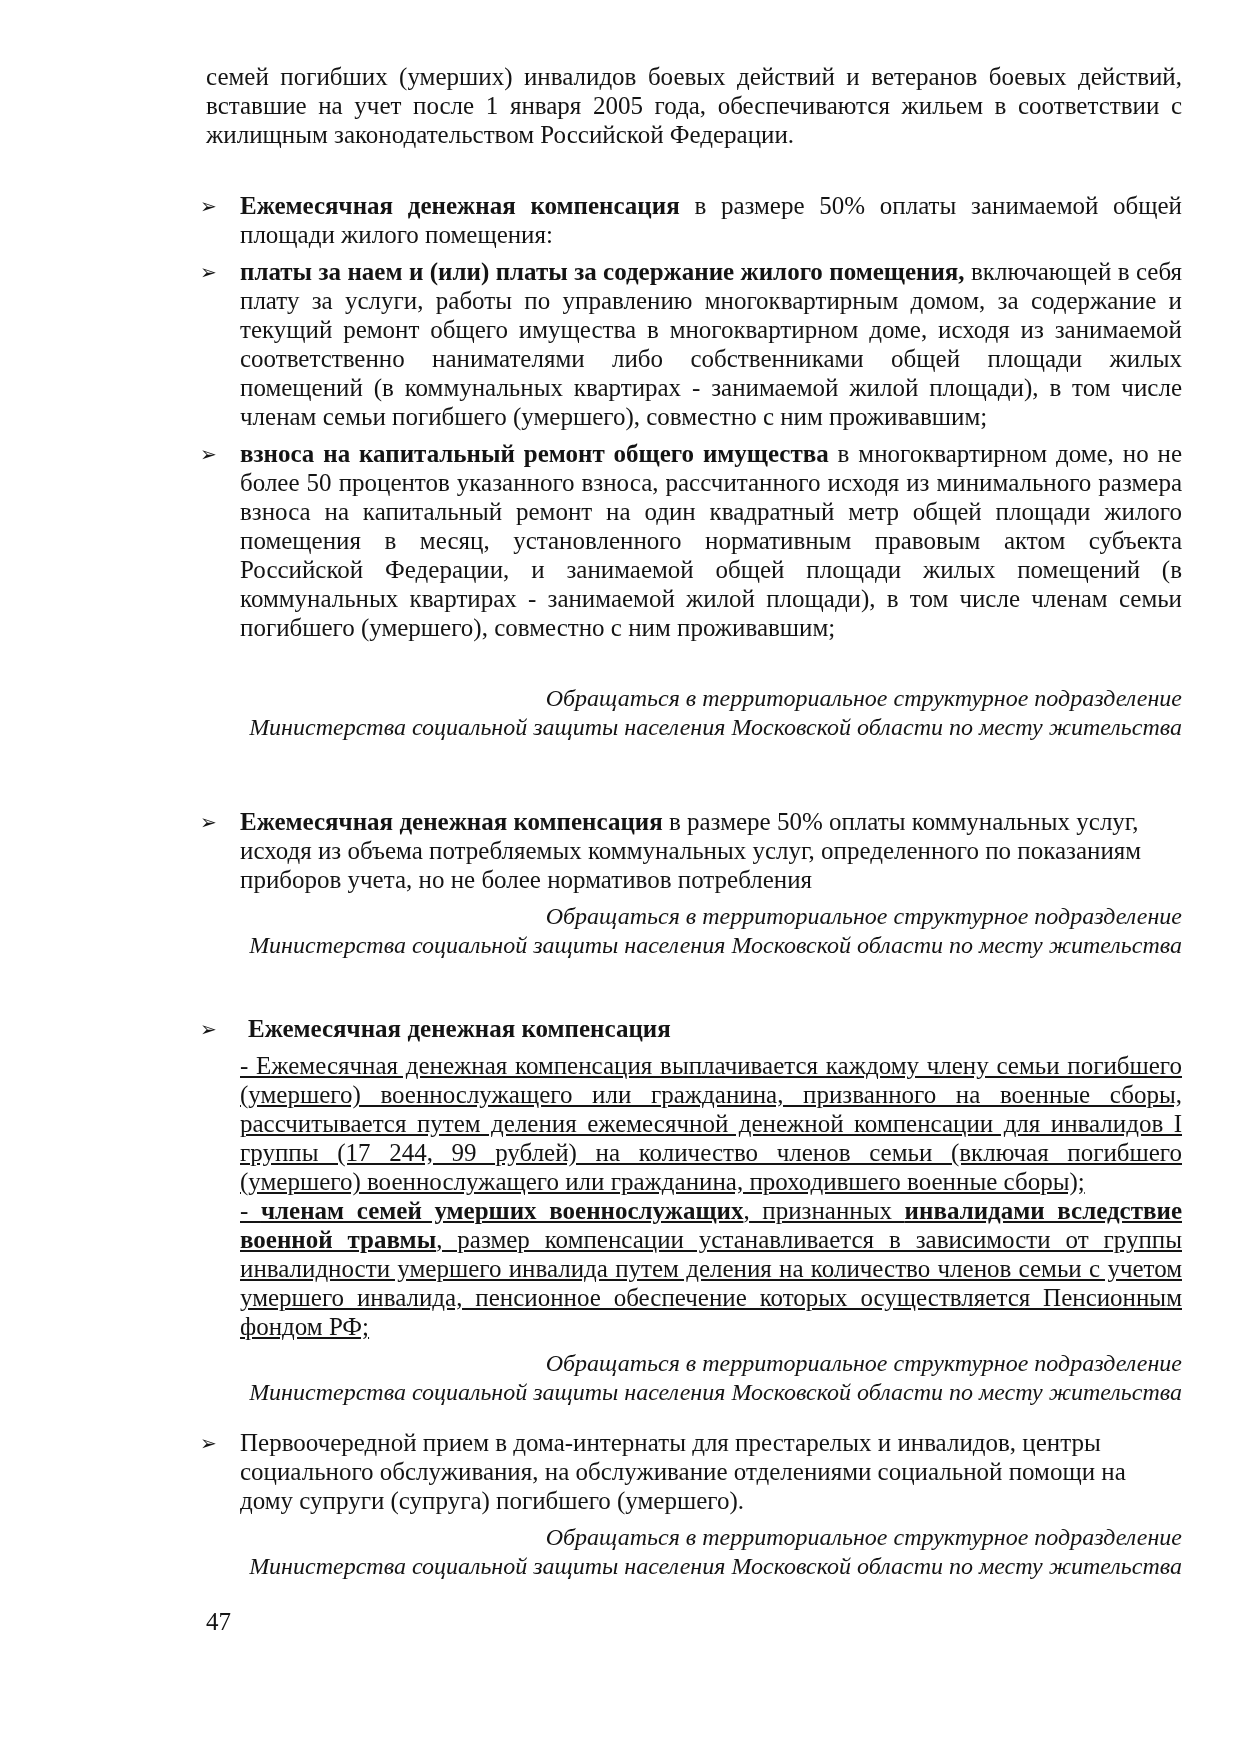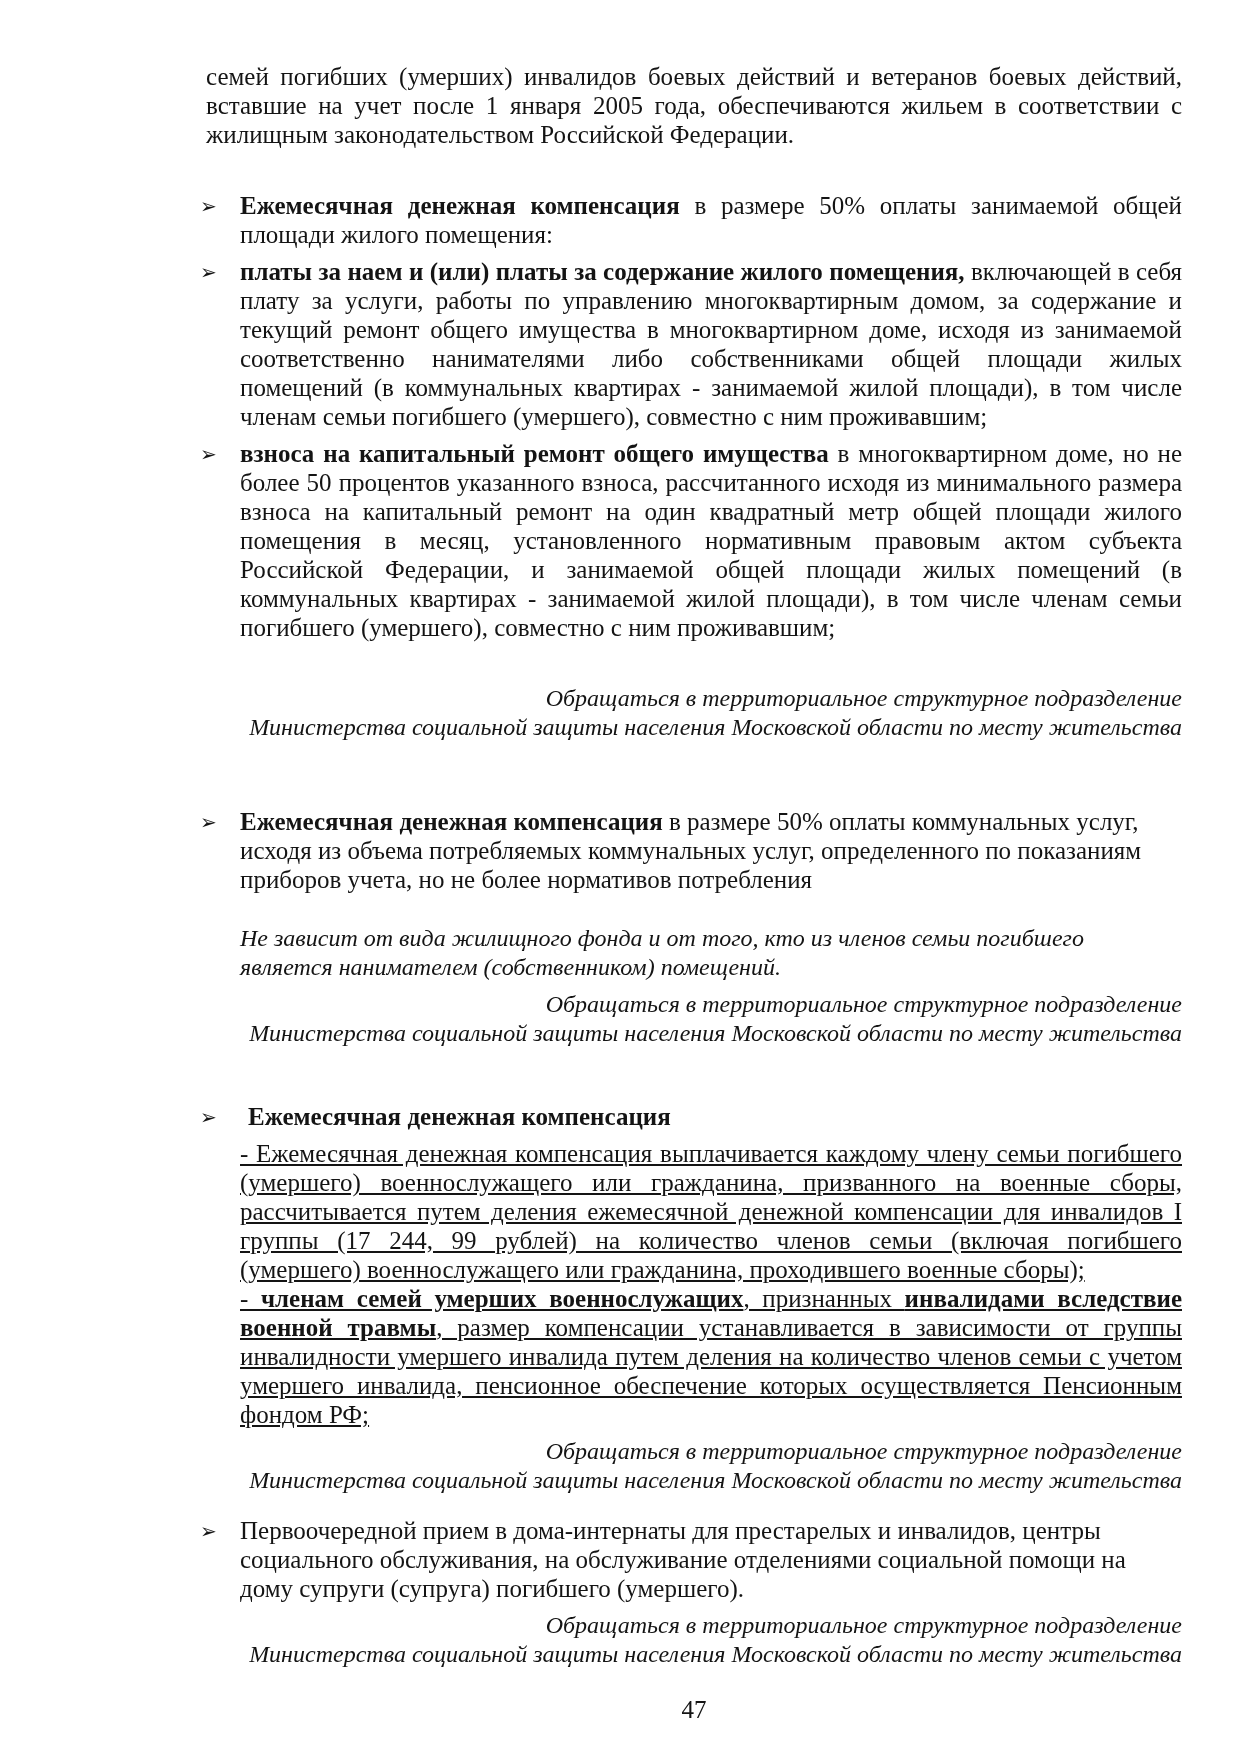--- a/index.html
+++ b/index.html
@@ -33,21 +33,21 @@
     line-height:29px;
   }
   .note {
     font-style:italic;
     font-size:24px;
     padding-left:34px;
     line-height:29px;
   }
   .note-line { display:block; }
   .sub { margin:0;text-decoration:underline; }
-  .pageno { text-align:center; }
+  .pageno { text-align:left; }
   
   .mt21 { margin-top:21px; }
   .mt26 { margin-top:26px; }
   .mt30 { margin-top:30px; }
   .mt42 { margin-top:42px; }
   .mt54 { margin-top:54px; }
   .mt65 { margin-top:65px; }
 </style>
 </head>
 <body>
@@ -71,24 +71,20 @@
 
   <div class="contact mt42">
     <span class="note-line">Обращаться в территориальное структурное подразделение</span>
     <span class="note-line">Министерства социальной защиты населения Московской области по месту жительства</span>
   </div>
 
   <div class="bullet left mt65">
     <span class="marker">➢</span><span class="bold">Ежемесячная денежная компенсация</span><span>  в размере 50% оплаты коммунальных услуг, исходя из объема потребляемых коммунальных услуг, определенного по показаниям приборов учета, но не более нормативов потребления</span>
   </div>
 
-  <div class="note mt30">
-    <span class="note-line">Не зависит от вида жилищного фонда и  от того, кто из членов семьи погибшего</span>
-    <span class="note-line">является нанимателем (собственником) помещений.</span>
-  </div>
 
   <div class="contact">
     <span class="note-line">Обращаться в территориальное структурное подразделение</span>
     <span class="note-line">Министерства социальной защиты населения Московской области по месту жительства</span>
   </div>
 
   <div class="bullet mt54">
     <span class="marker">➢</span>
     <p class="bold">Ежемесячная денежная компенсация</p>
     <p class="sub just">- Ежемесячная денежная компенсация выплачивается каждому члену семьи погибшего (умершего) военнослужащего или гражданина, призванного на военные сборы, рассчитывается путем деления ежемесячной денежной компенсации для инвалидов I группы (17 244, 99 рублей) на количество членов семьи (включая погибшего (умершего) военнослужащего или гражданина, проходившего военные сборы);</p>

